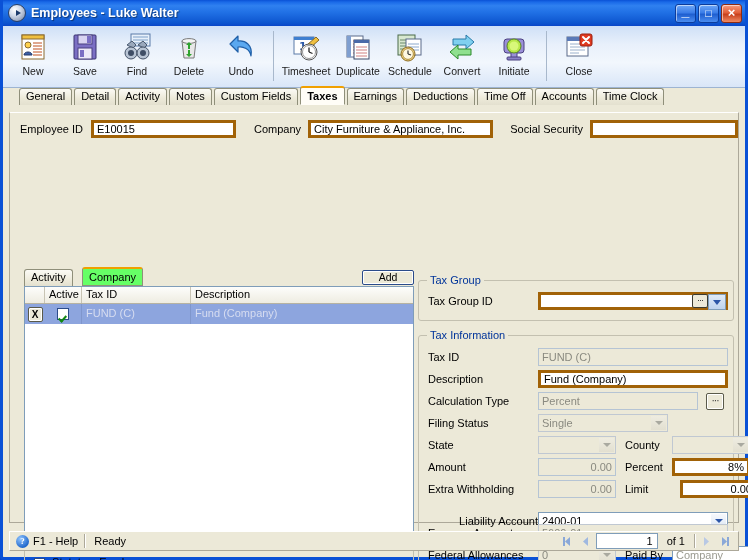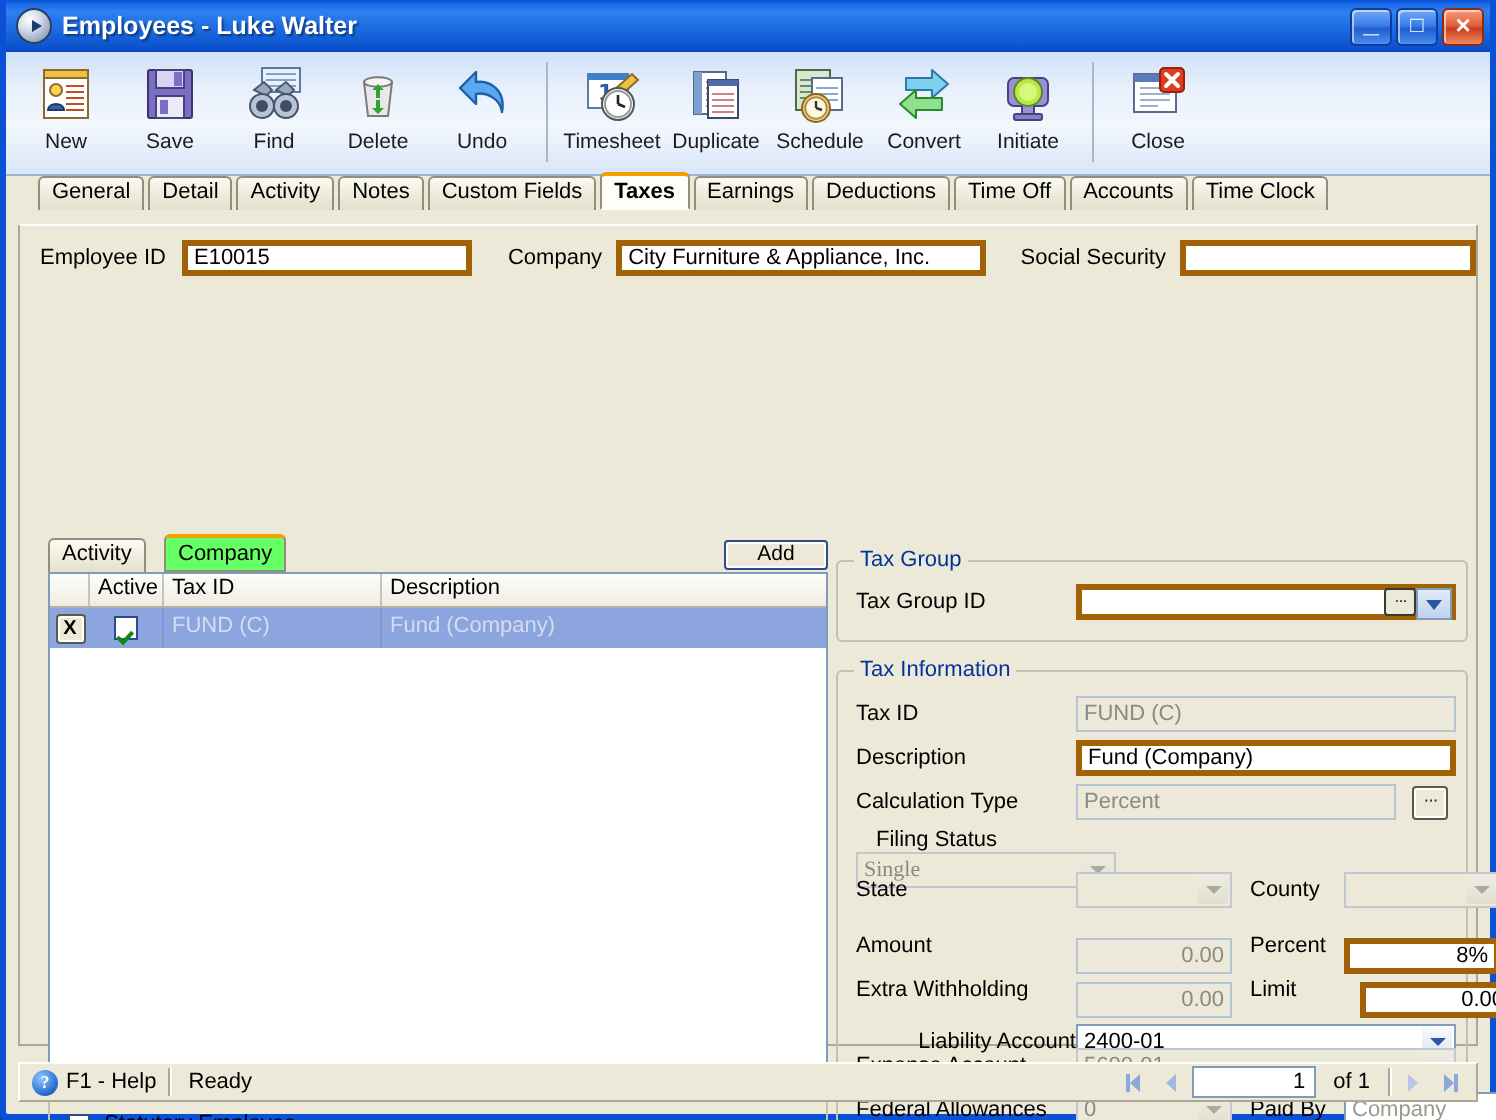--- a/index.html
+++ b/index.html
@@ -90,21 +90,21 @@
     box-sizing:border-box;
   }
   .toprow{display:flex;align-items:center;padding:7px 0 0 10px;}
   .lbl{font-size:11px;color:#000;white-space:nowrap;}
   .inp{
     box-sizing:border-box;height:18px;border:3px solid #a16207;background:#fff;
     font-family:"Liberation Sans",sans-serif;font-size:11px;color:#000;
     padding:0 3px;line-height:16px;outline:none;
   }
   .inp.ro{background:#ece9d8;color:#8a8a80;border:1px solid #b5c4d4;}
-  .inp.num{text-align:right;margin-top:11px;}
+  .inp.num{text-align:right;}
   
   .subtabs{position:absolute;left:14px;top:155px;width:390px;height:18px;}
   .stab{
     position:absolute;bottom:0;height:17px;box-sizing:border-box;
     border:1px solid #8f8f7a;border-bottom:none;border-radius:3px 3px 0 0;
     background:linear-gradient(to bottom,#fbfaf5 0%,#ece9d8 70%,#e3e0cf 100%);
     padding:0 6px;font-size:11px;line-height:15px;color:#000;cursor:default;
   }
   .stab.active{
     height:19px;line-height:16px;background:#66ff66;
@@ -501,23 +501,23 @@
         <span class="lbl" style="width:110px;">Description</span>
         <input class="inp" style="width: 190px;" value="Fund (Company)">
       </div>
 
       <div class="frow" style="left:9px;top:56px;">
         <span class="lbl" style="width:110px;">Calculation Type</span>
         <input class="inp ro" style="width: 160px;" readonly="" value="Percent">
         <span class="ellbtn" style="margin-left:8px;">···</span>
       </div>
 
-      <div class="frow" style="left:9px;top:78px;flex-direction:column;">
+      <div class="frow" style="left:9px;top:78px;">
         <span class="lbl" style="width:110px;">Filing Status</span>
-        <span class="cmb ro" style="width:130px;font-family:Liberation Serif, serif;">
+        <span class="cmb ro" style="width:130px;">
           <span>Single</span>
           <span class="arw"></span>
         </span>
       </div>
 
       <div class="frow" style="left:9px;top:100px;">
         <span class="lbl" style="width:110px;">State</span>
         <span class="cmb ro" style="width:78px;">
           <span></span>
           <span class="arw"></span>

